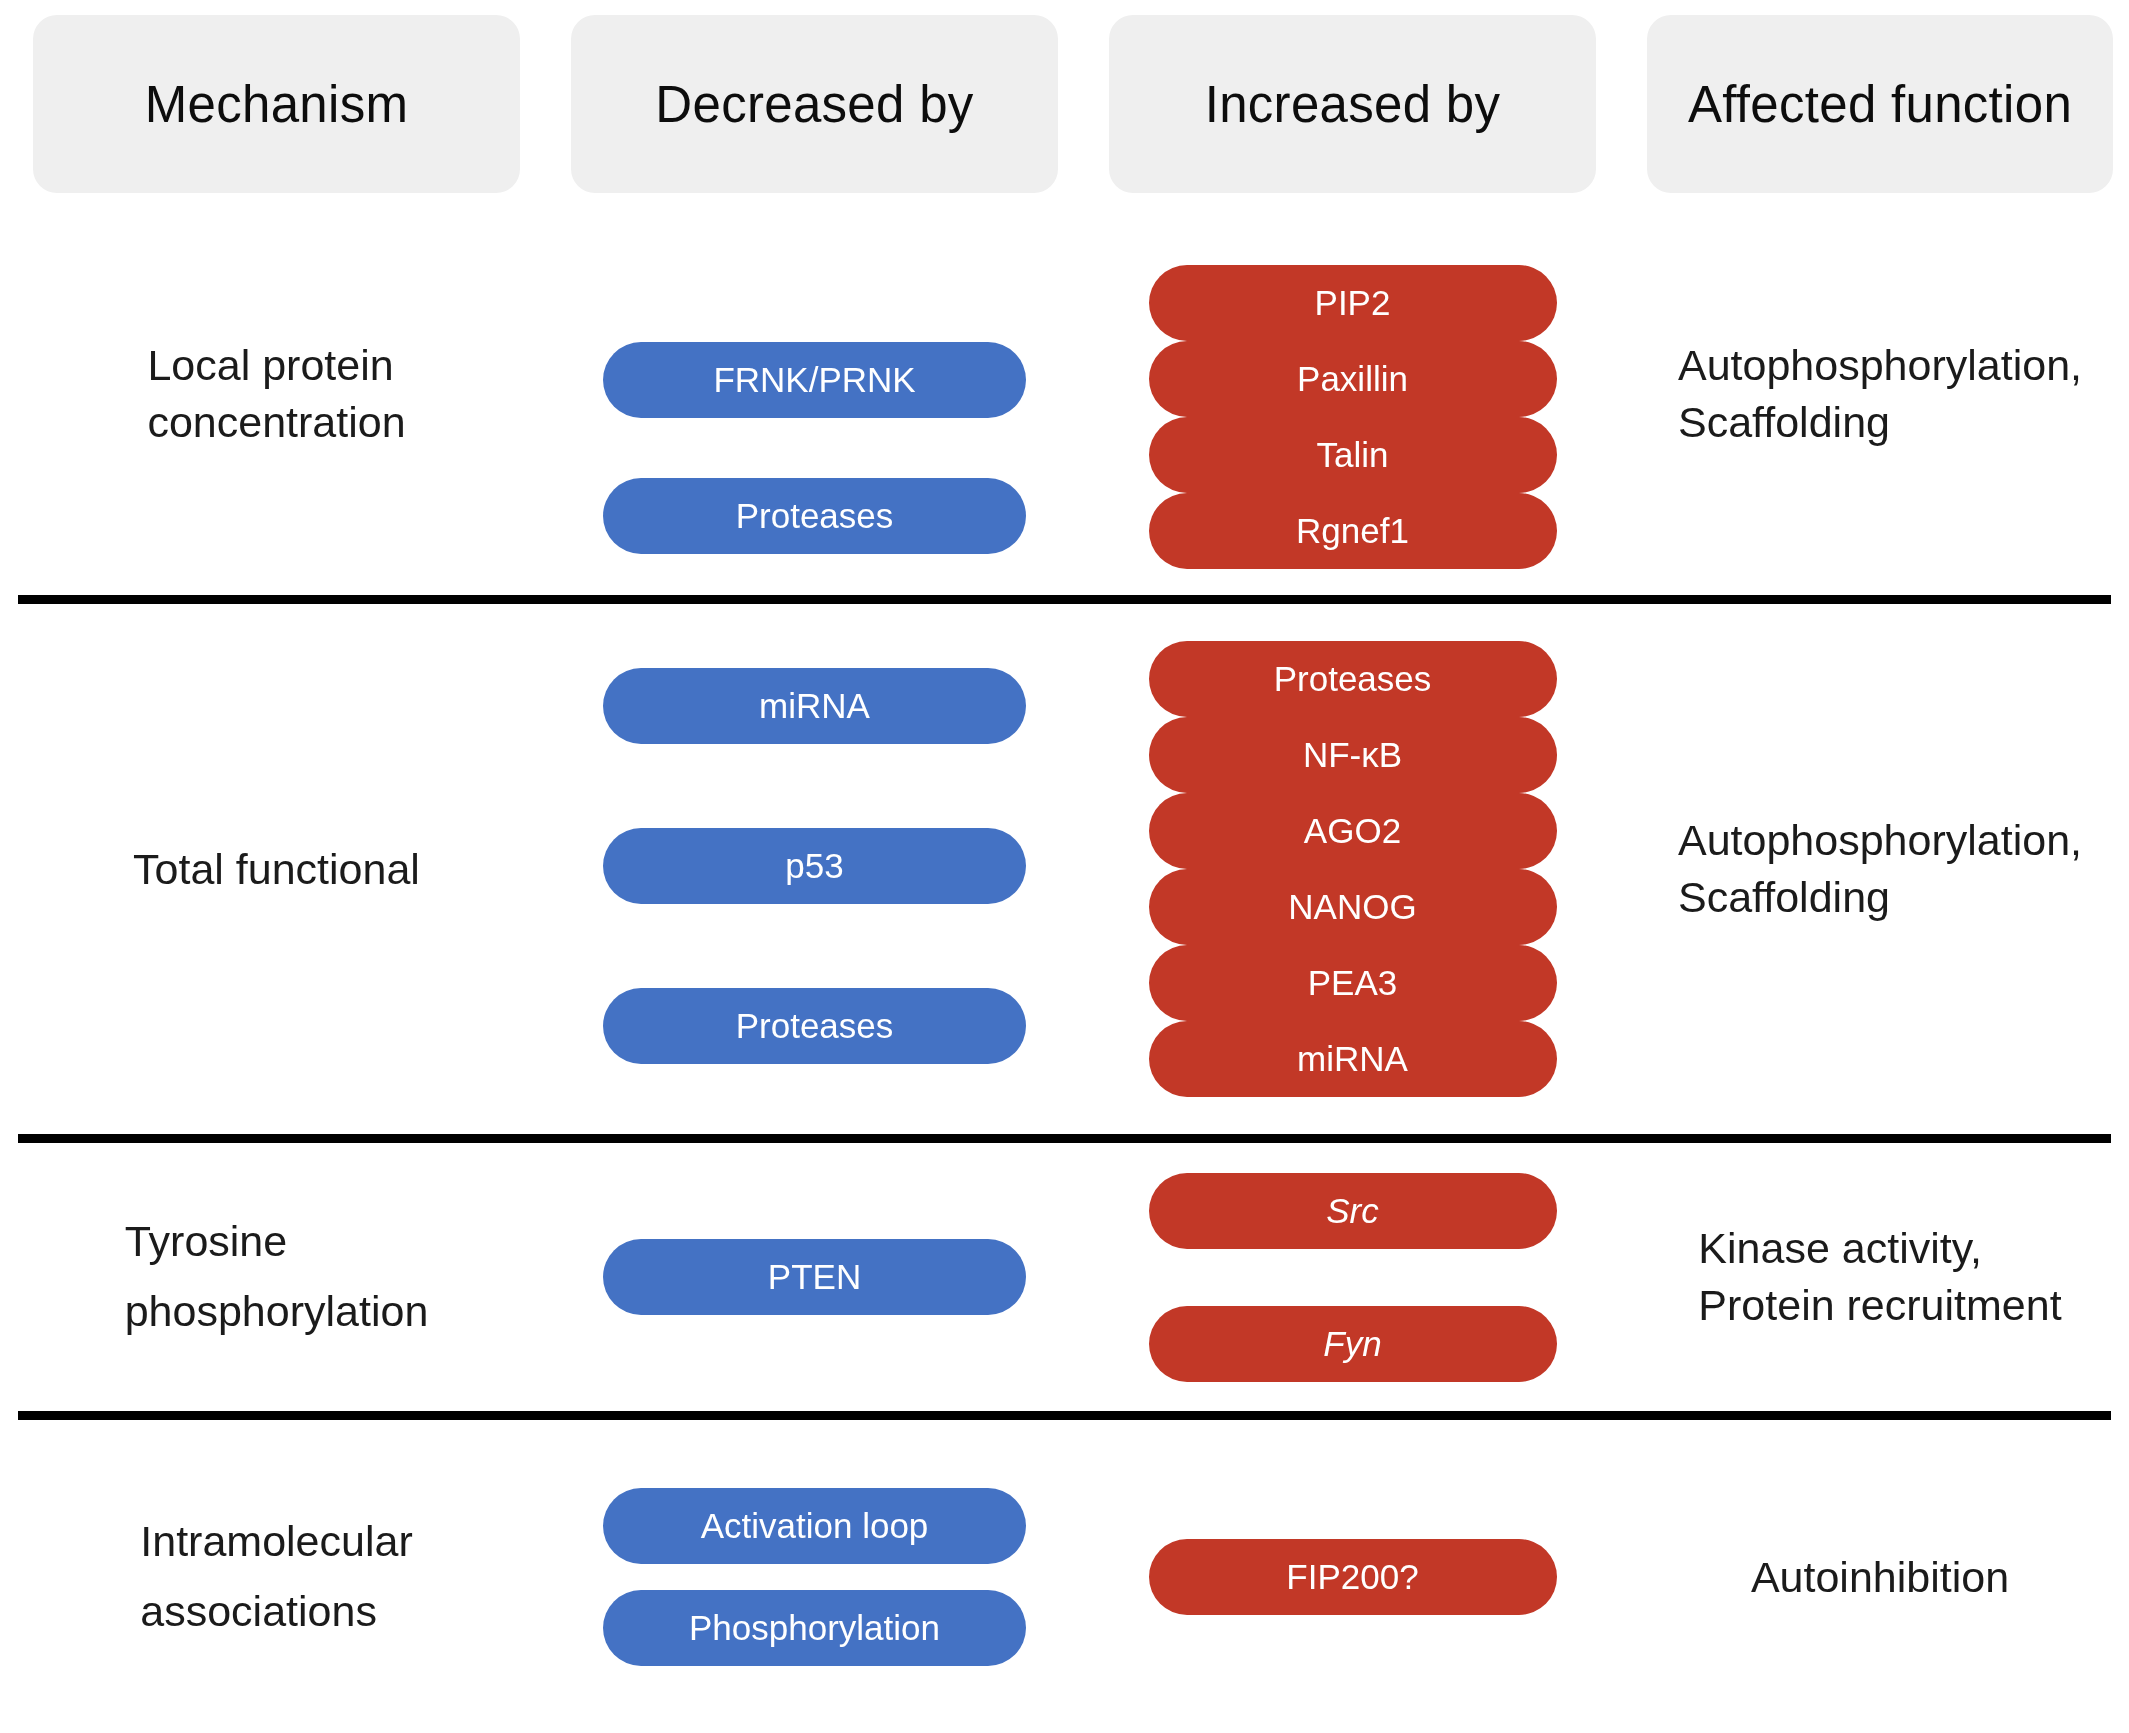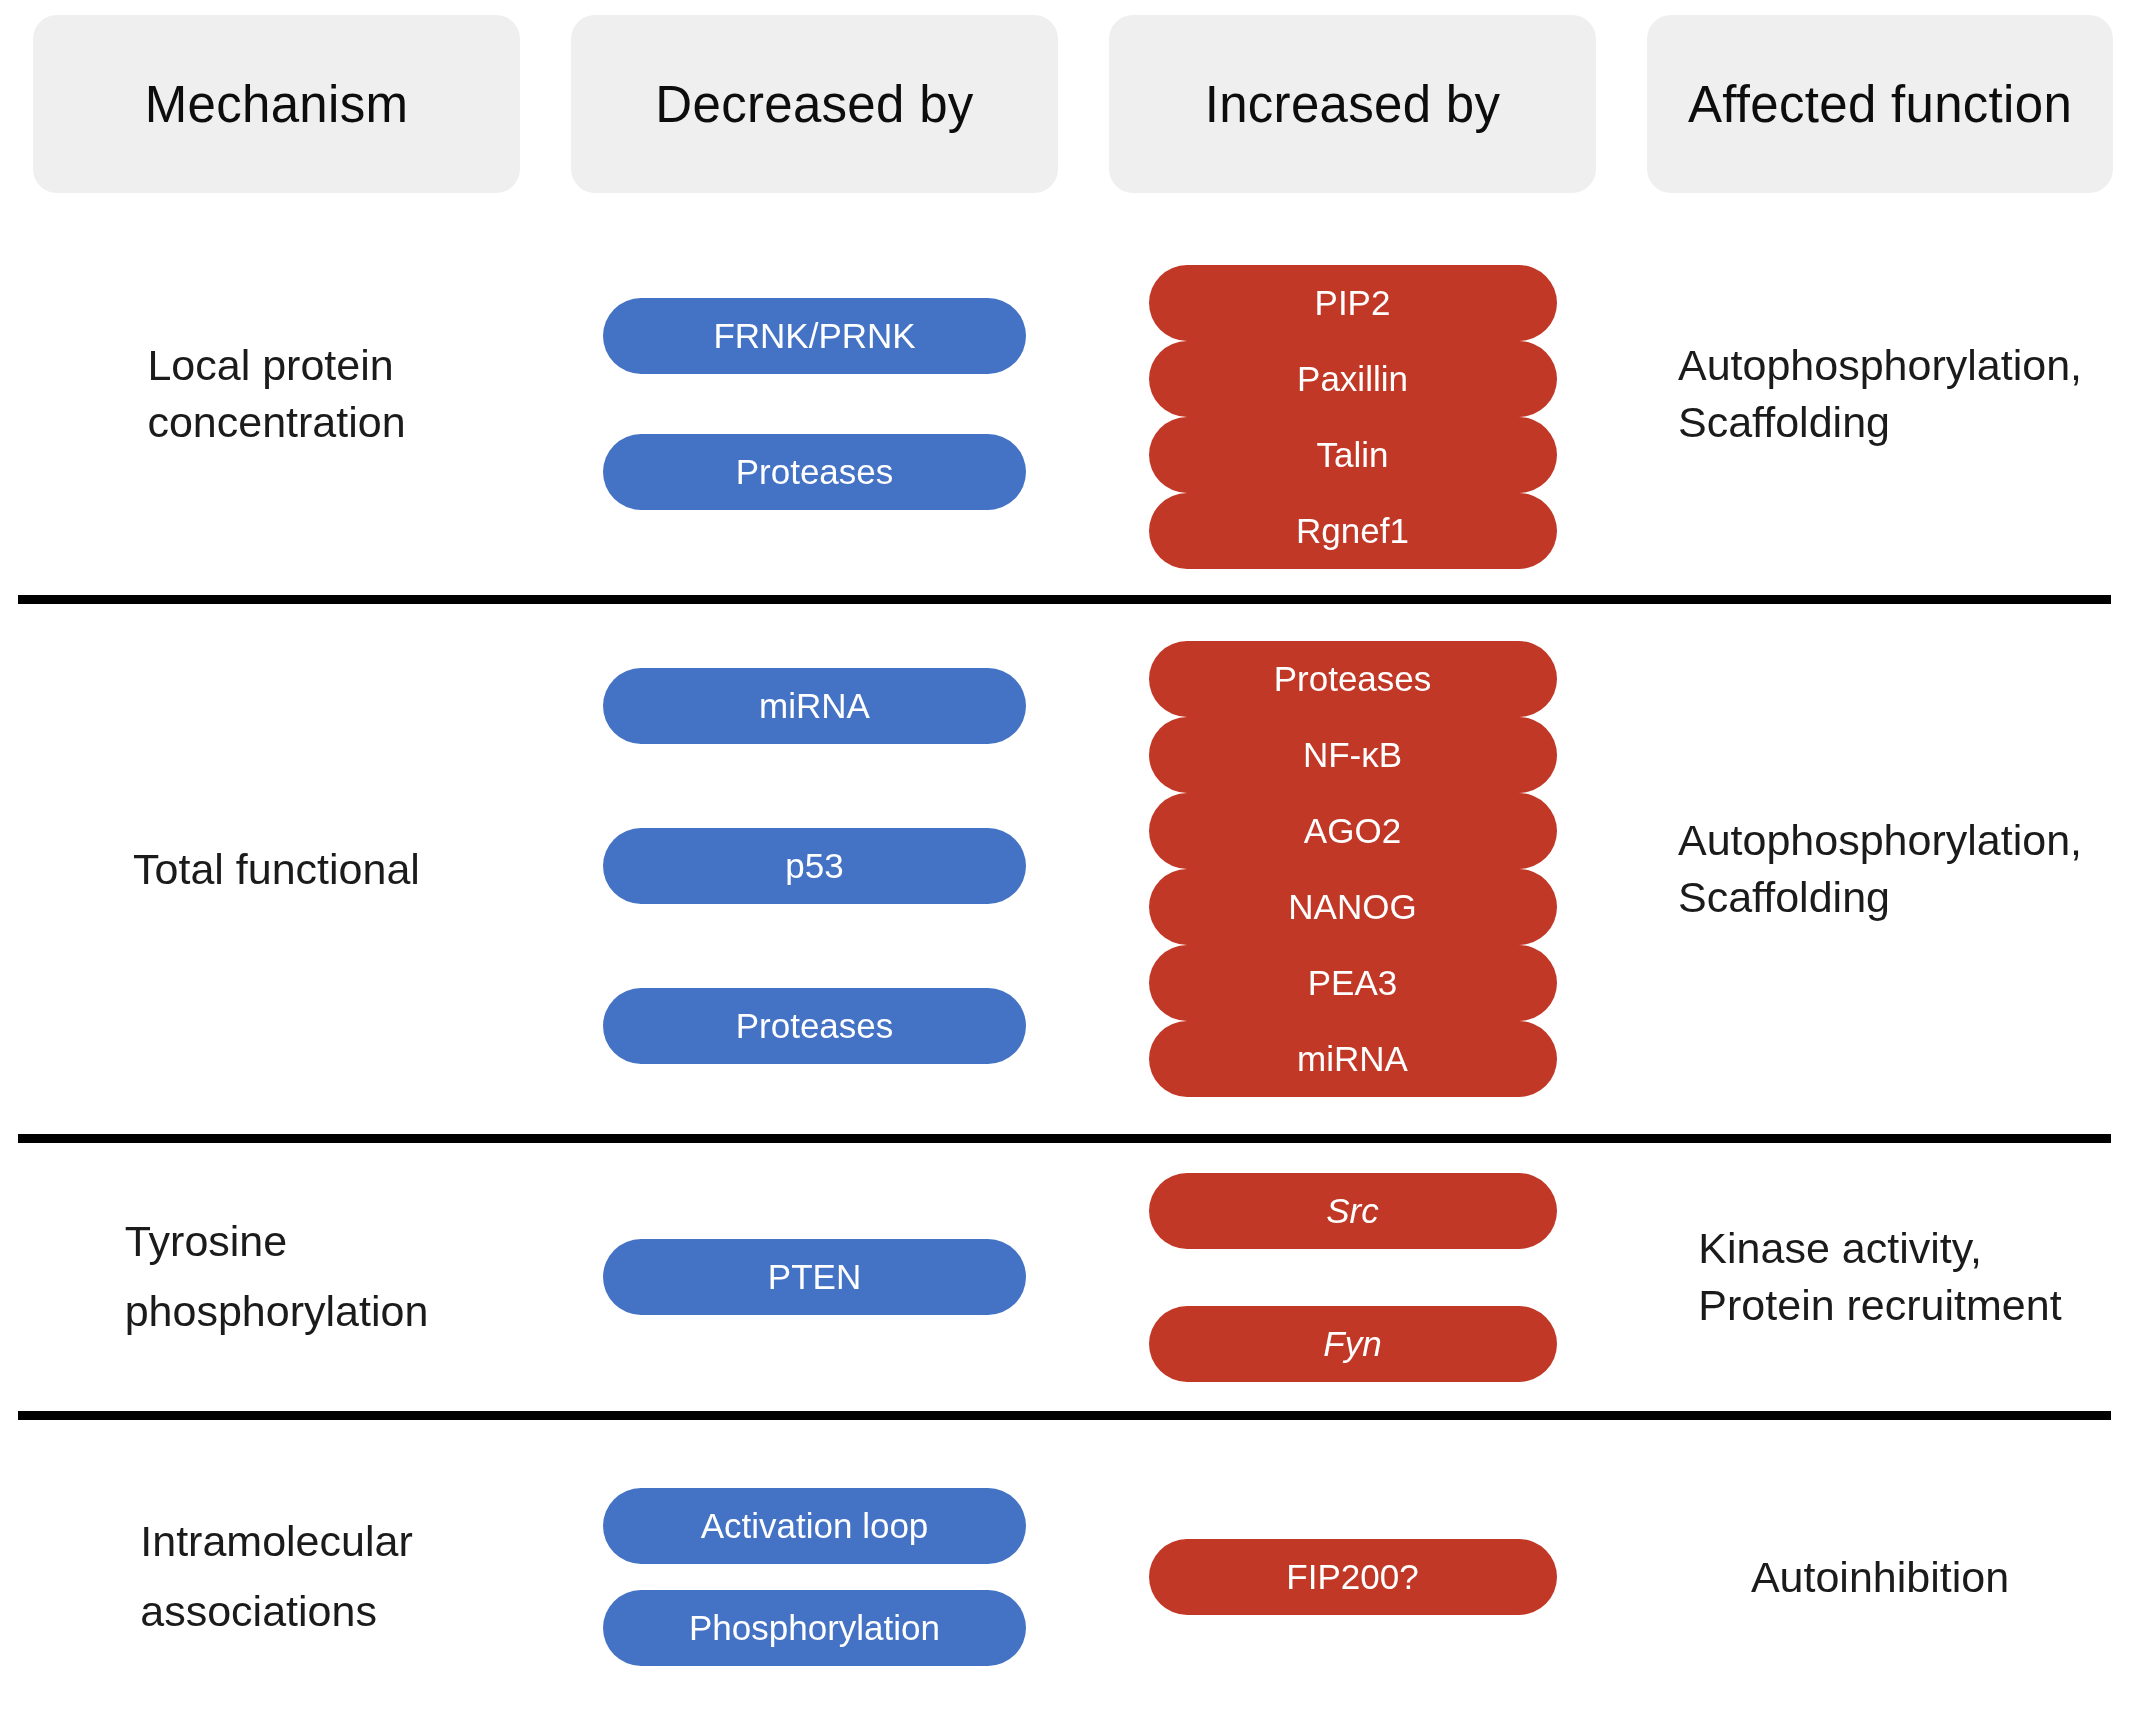--- a/index.html
+++ b/index.html
@@ -75,21 +75,21 @@
     flex:0 0 auto;
     white-space:nowrap;
   }
   .dec{width:423px;background:var(--blue);}
   .inc{width:408px;background:var(--red);}
   .g23{}
   .g42{row-gap:25.4px;}
   .g95{row-gap:57px;font-style:italic;}
   .g100{row-gap:60px;}
   .g172{row-gap:84px;margin-top:24px;}
-  .pt38{padding-top:19px;}
+  .pt38{padding-top:19px;margin-top:44px;}
   .pt75{padding-top:45px;}
   .pb90{padding-bottom:54px;}
 </style>
 </head>
 <body>
 
 <div class="cols header-row">
   <div class="hdr">Mechanism</div>
   <div class="hdr">Decreased by</div>
   <div class="hdr">Increased by</div>

